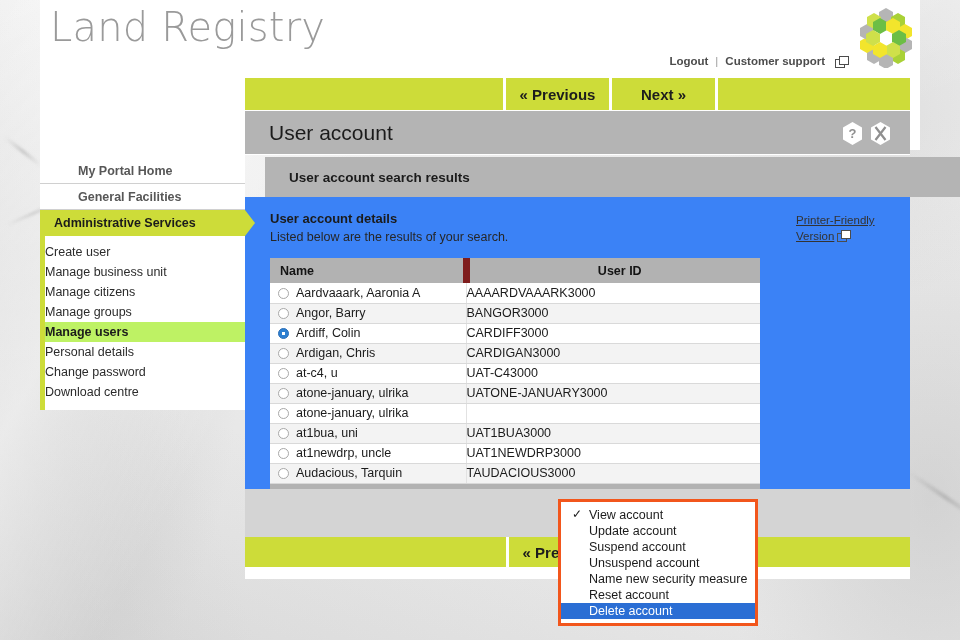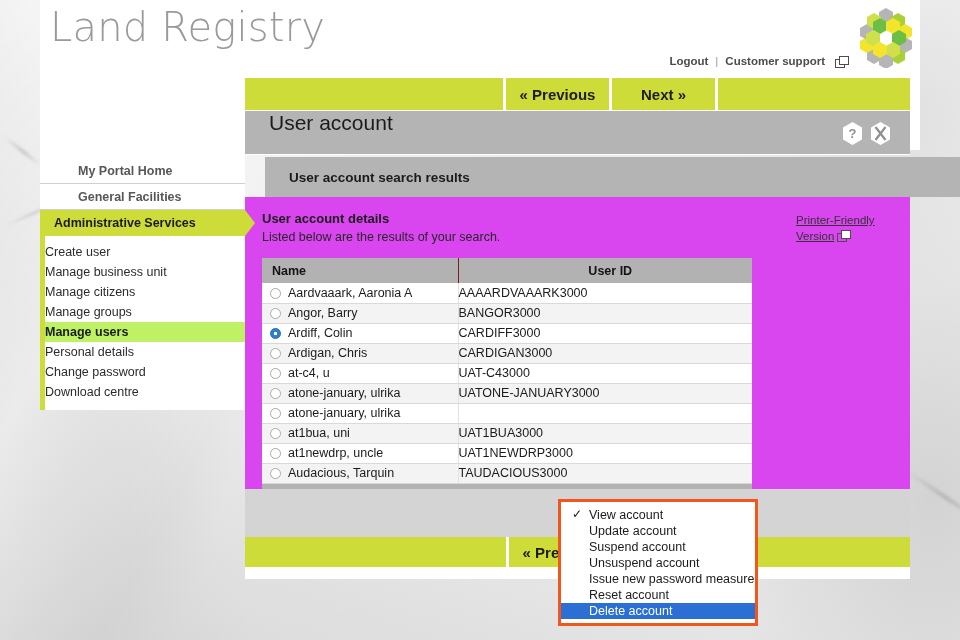--- a/index.html
+++ b/index.html
@@ -86,41 +86,41 @@
   .navbar .gap { width: 3px; background: #ffffff; }
   .navbar .btn {
     width: 103px; display: flex; align-items: center; justify-content: center;
     font-size: 15px; font-weight: bold; color: #1d1d1d; cursor: pointer;
   }
   .navbar .tail { width: 192px; }
 
   
   #title-bar {
     position: relative; width: 665px; height: 44px; margin-top: 1px;
-    background: #b4b4b4; display: flex; align-items: flex-start;
+    background: #b4b4b4; display: flex; align-items: center;
     border-bottom: 1px solid #ffffff;
   }
   #page-title { margin-left: 24px; font-size: 21px; color: #1b1b1b; font-weight: normal; }
   #title-icons { position: absolute; right: 18px; top: 10px; display: flex; gap: 5px; }
   .hexbtn { width: 23px; height: 25px; position: relative; cursor: pointer; }
   .hexbtn svg { display: block; }
 
   
   #sub-header {
     width: 749px; height: 40px; background: #b4b4b4;
     display: flex; align-items: center;
     font-size: 13.5px; font-weight: bold; color: #1b1b1b;
     margin-top: 2px;
     margin-left: 20px;
   }
   #sub-header span { margin-left: 24px; }
 
   
   #body-panel {
-    width: 665px; background: #d946ef; padding: 14px 0 0 0;
+    width: 665px; background: #3b82f6; padding: 14px 0 0 8px;
     position: relative; min-height: 355px;
   }
   #panel-head { margin: 0 0 0 17px; }
   #details-title { font-size: 13px; font-weight: bold; color: #1b1b1b; }
   #details-sub { font-size: 12.5px; color: #262626; margin-top: 4px; }
 
   #printer-link {
     position: absolute; right: 22px; top: 15px;
     font-size: 11.5px; color: #333; line-height: 16px; width: 92px;
   }
@@ -128,21 +128,21 @@
   #printer-link .ext-icon { vertical-align: -1px; }
 
   
   #results-table {
     margin: 14px 0 0 17px; width: 490px; border-collapse: collapse;
     background: #fff; font-size: 12.5px;
   }
   #results-table thead th {
     background: #b2b2b2; color: #141414; font-size: 12.5px; font-weight: bold;
     text-align: left; height: 25px; padding: 0 0 0 10px;
-    border-right: 1px solid #7f1d1d;
+    border-right: 7px solid #7f1d1d;
   }
   #results-table thead th:last-child { border-right: none; text-align: center; }
   #results-table td {
     height: 20px; padding: 0; border-bottom: 1px solid #d9d9d9;
     color: #1b1b1b;
   }
   #results-table tbody tr:nth-child(odd)  td { background: #ffffff; }
   #results-table tbody tr:nth-child(even) td { background: #f3f3f3; }
   td.radio-cell { width: 26px; text-align: center; vertical-align: middle; }
   td.name-cell  { width: 170px; padding-left: 2px; border-right: 1px solid #e2e2e2; }
@@ -437,21 +437,21 @@
     <div class="menu-item">
       <span>Update account</span>
     </div>
     <div class="menu-item">
       <span>Suspend account</span>
     </div>
     <div class="menu-item">
       <span>Unsuspend account</span>
     </div>
     <div class="menu-item">
-      <span>Issue new password measure</span>
+      <span>Name new security measure</span>
     </div>
     <div class="menu-item">
       <span>Reset account</span>
     </div>
     <div class="menu-item selected">
       <span>Delete account</span>
     </div>
   </div>
 
 </body></html>

